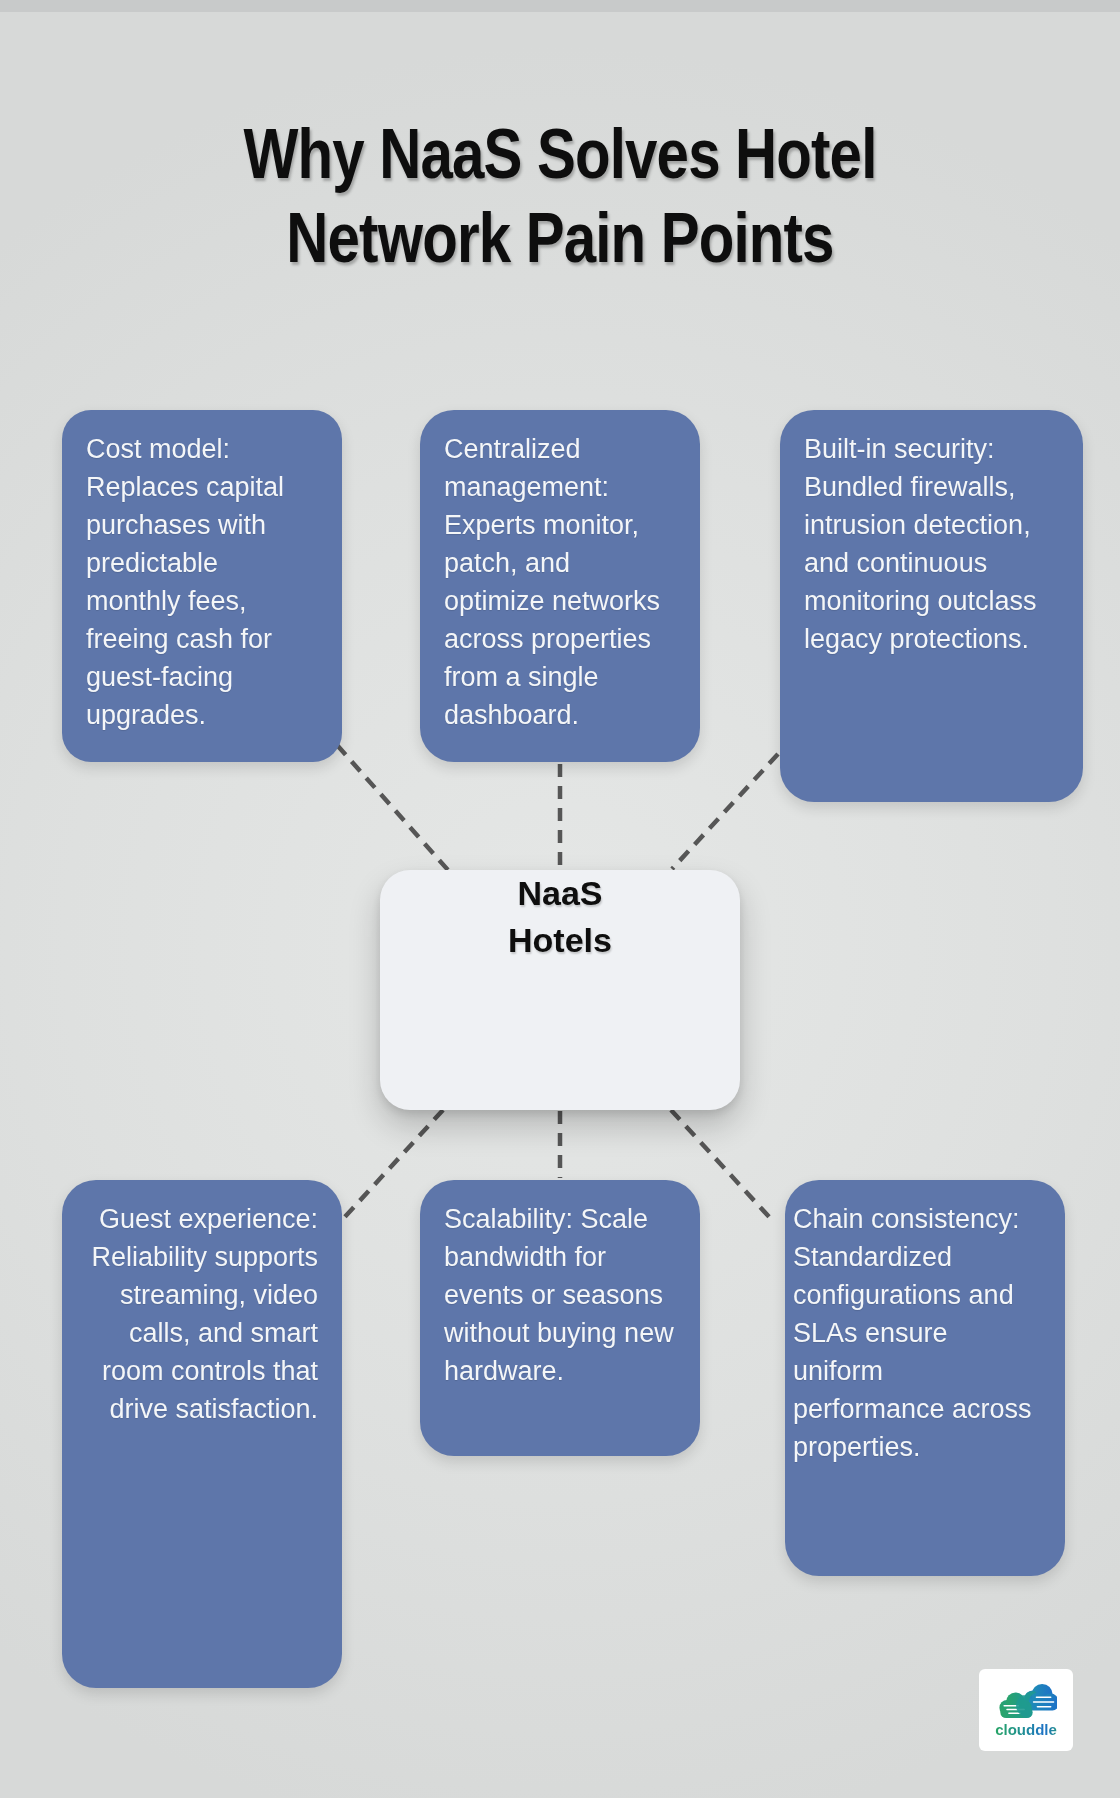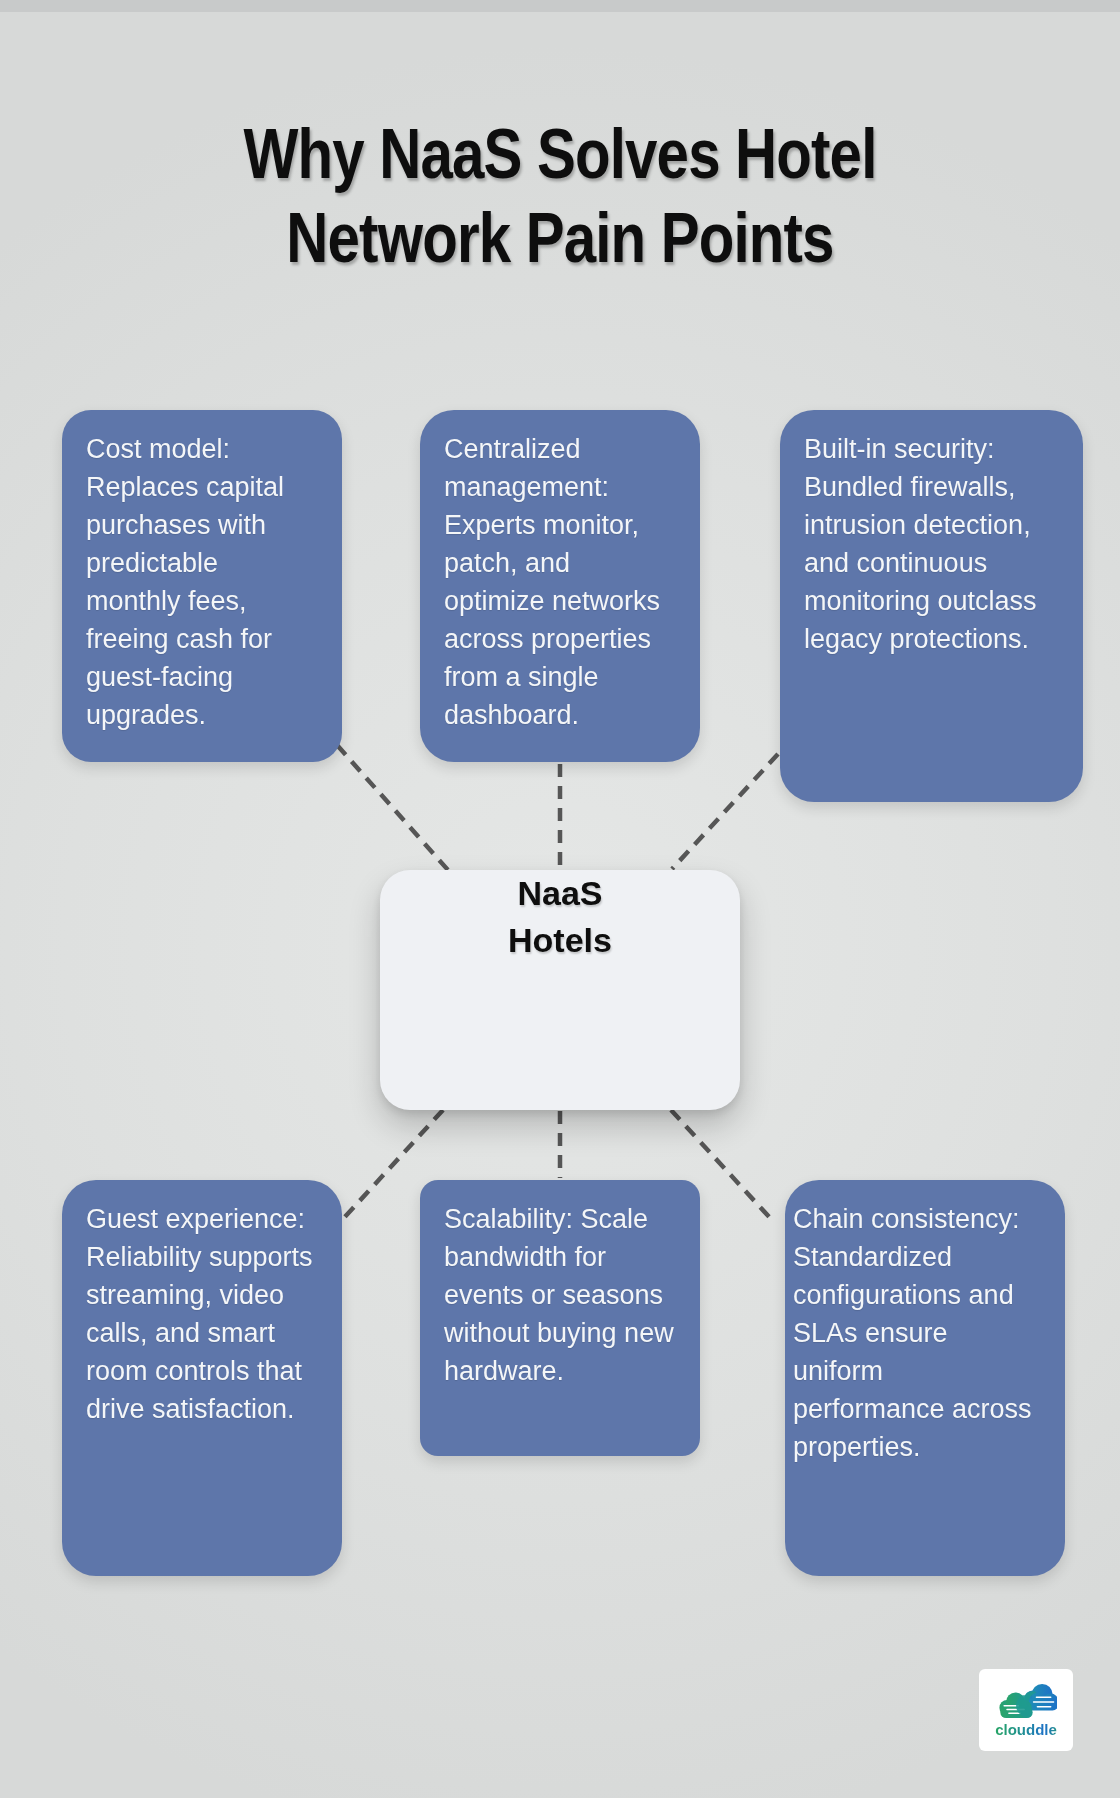--- a/index.html
+++ b/index.html
@@ -36,22 +36,22 @@
     color:#f4f6f8;
     font-size:27px;
     line-height:38px;
     box-shadow:0 6px 14px rgba(0,0,0,0.13);
     text-shadow:0 1px 1px rgba(0,0,0,0.12);
   }
   .card p{margin:0;}
   .card-1{left:62px;  top:398px;  width:280px; height:352px;border-radius:29px;}
   .card-2{left:420px; top:398px;  width:280px; height:352px;}
   .card-3{left:780px; top:398px;  width:303px; height:392px;}
-  .card-4{left:62px;  top:1168px; width:280px; height:396px;}
-  .card-5{left:420px; top:1168px; width:280px; height:276px;border-radius:18px;}
+  .card-4{left:62px;  top:1168px; width:280px; height:508px;text-align:right;}
+  .card-5{left:420px; top:1168px; width:280px; height:276px;}
   .card-6{left:785px; top:1168px; width:280px; height:396px;padding-left:8px;}
   .center-node{
     position:absolute;
     left:380px;top:858px;width:360px;height:240px;
     box-sizing:border-box;
     background:#eff1f4;
     border-radius:30px;
     box-shadow:0 16px 32px rgba(0,0,0,0.20), 0 4px 8px rgba(0,0,0,0.10);
     display:flex;flex-direction:column;justify-content:flex-start;align-items:center;
     font-size:34px;font-weight:700;line-height:47px;

